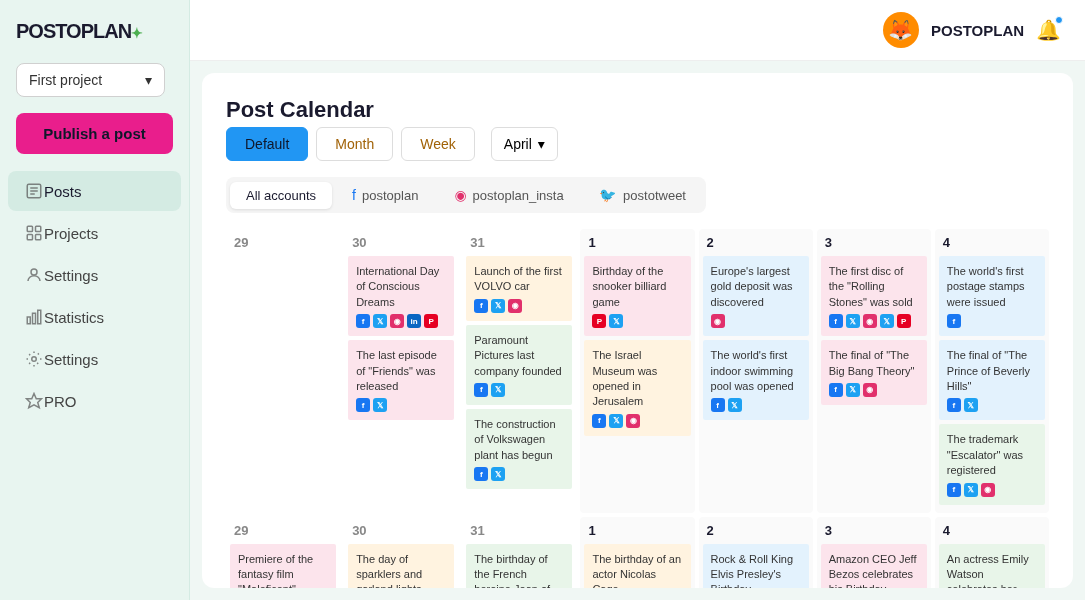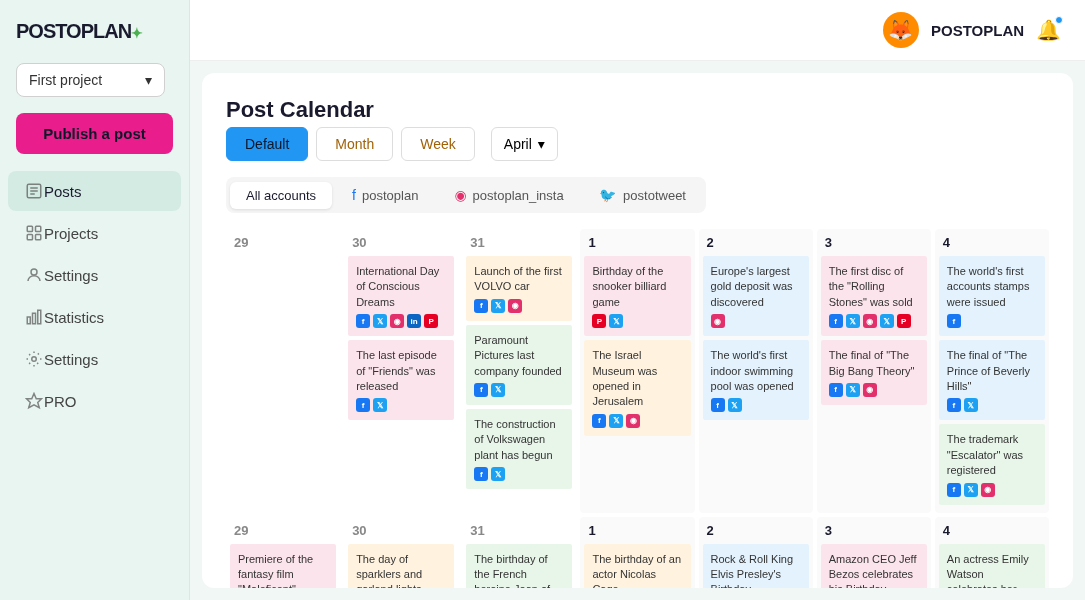--- a/index.html
+++ b/index.html
@@ -497,21 +497,21 @@
               <div class="post-icons">
                 <span class="social-icon si-fb">f</span>
                 <span class="social-icon si-tw">𝕏</span>
                 <span class="social-icon si-ig">◉</span>
               </div>
             </div>
           </div>
           <div class="cal-day">
             <div class="day-num active-day">4</div>
             <div class="post-card blue">
-              <div>The world's first accounts stamps were issued</div>
+              <div>The world's first postage stamps were issued</div>
               <div class="post-icons">
                 <span class="social-icon si-fb">f</span>
               </div>
             </div>
             <div class="post-card blue">
               <div>The final of "The Prince of Beverly Hills"</div>
               <div class="post-icons">
                 <span class="social-icon si-fb">f</span>
                 <span class="social-icon si-tw">𝕏</span>
               </div>

